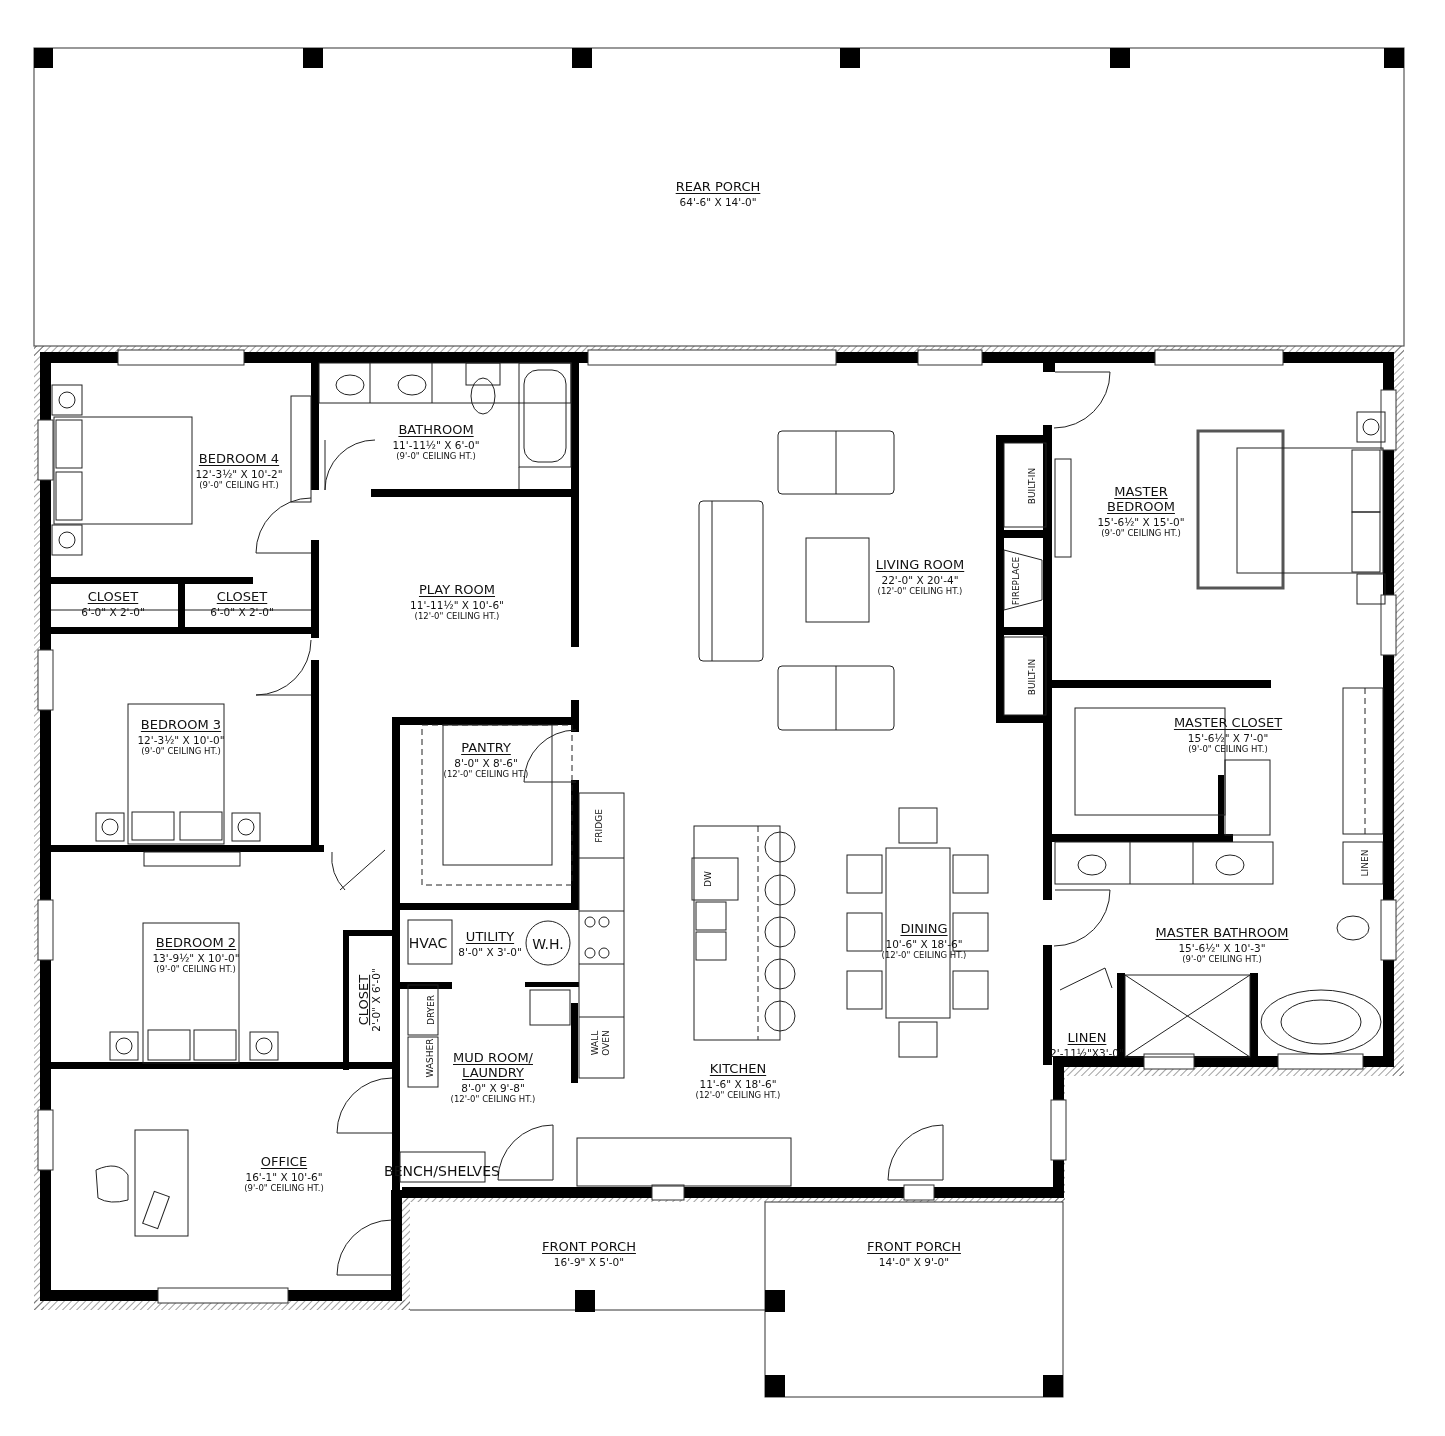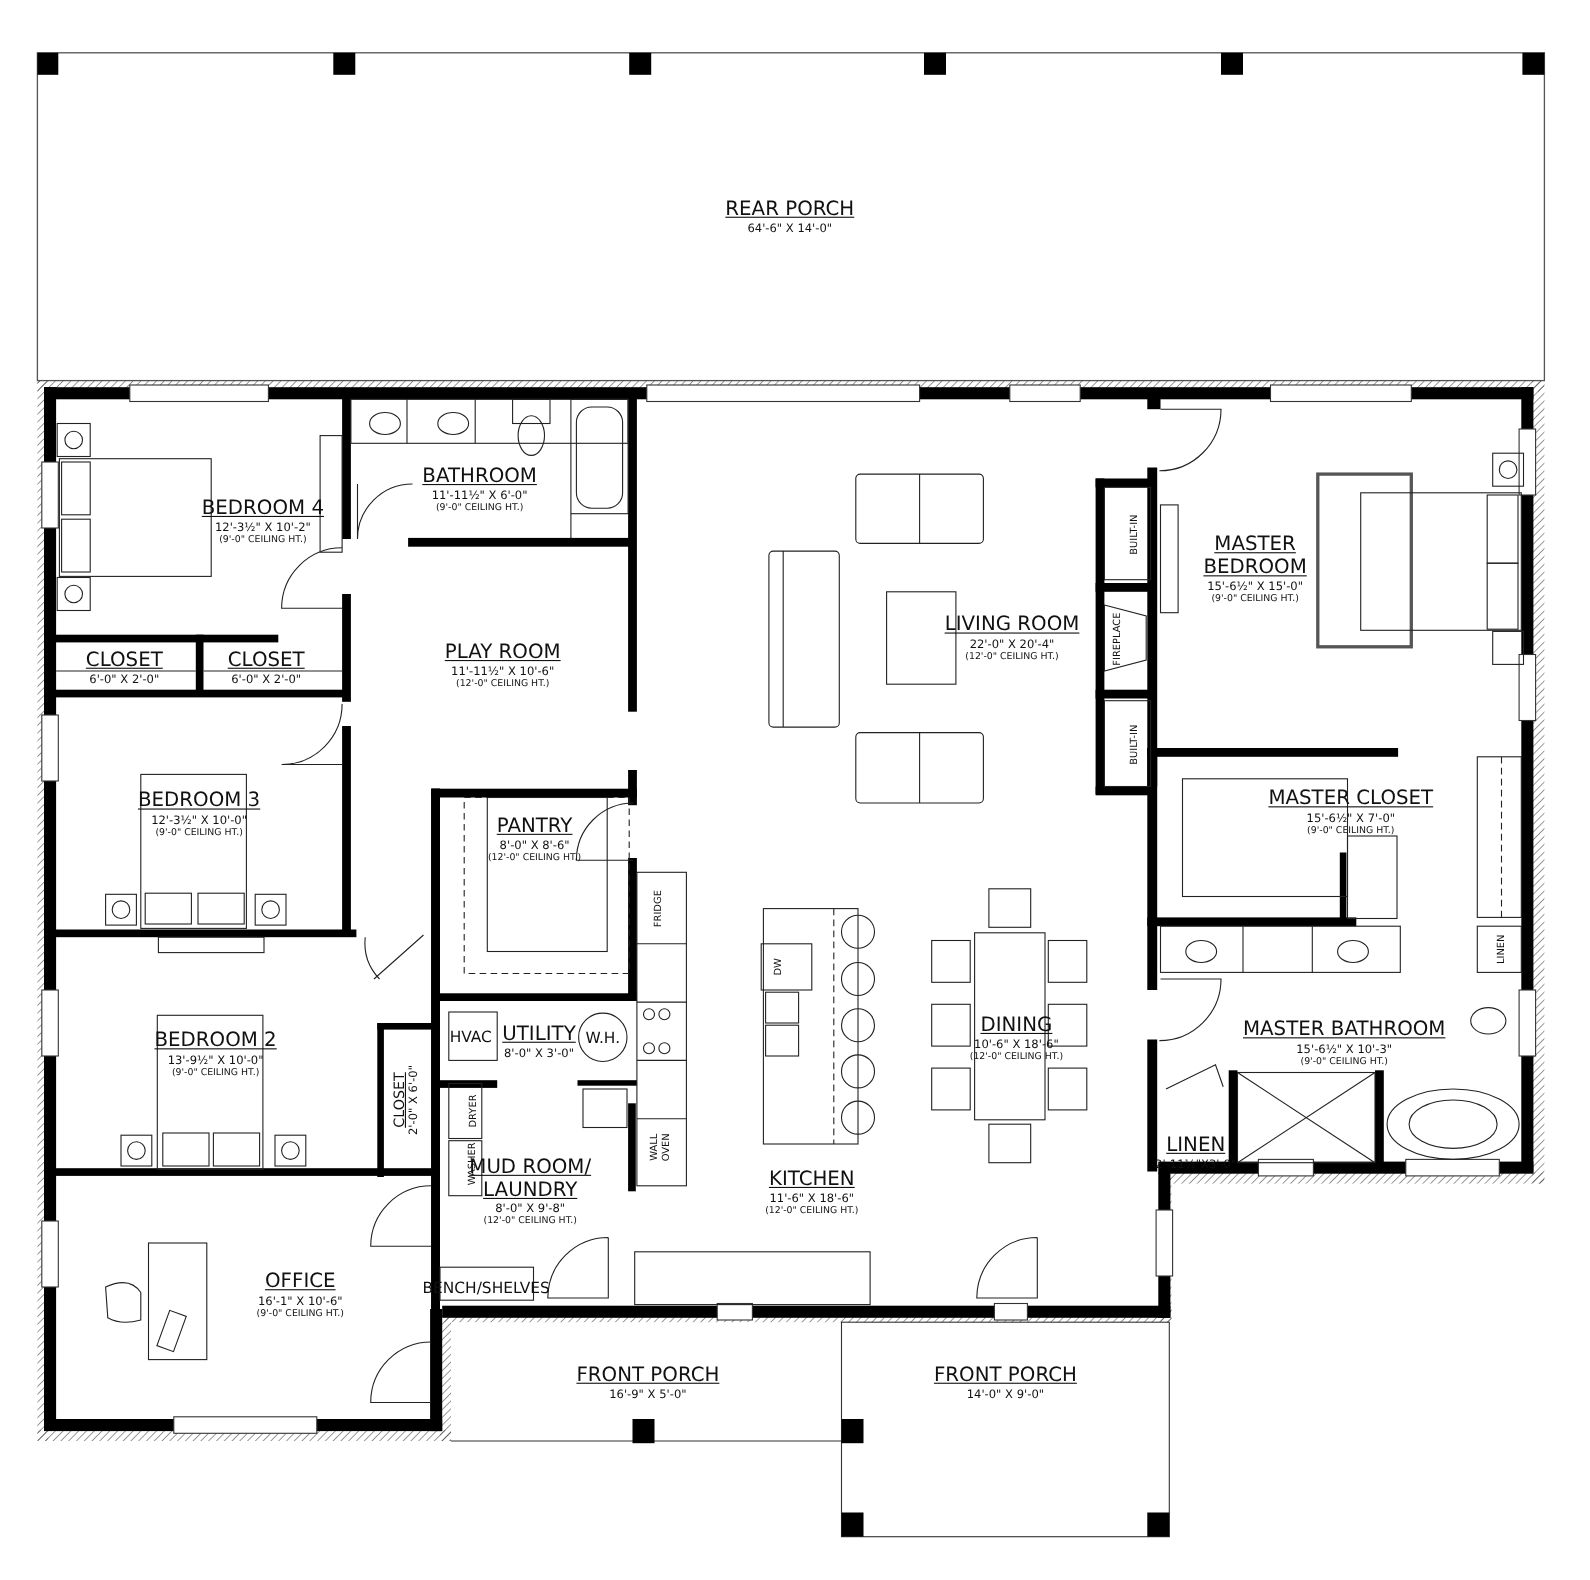--- a/index.html
+++ b/index.html
@@ -1,19 +1,19 @@
 <!DOCTYPE html>
 <html><head>
 <meta charset="utf-8">
 <style>
   html, body { margin:0; padding:0; background:#ffffff; }
   body { width:1445px; height:1436px; position:relative; overflow:hidden; font-family:"DejaVu Sans", sans-serif; }
   #plan { position:absolute; left:0; top:0; }
   .lbl { position:absolute; text-align:center; color:#111; line-height:1.15; white-space:nowrap; transform:translateX(-50%); }
-  .lbl .t { font-size:18px; text-decoration:underline; text-underline-offset:2px; display:block; }
+  .lbl .t { font-size:13px; text-decoration:underline; text-underline-offset:2px; display:block; }
   .lbl .d { font-size:10.5px; display:block; margin-top:1px; }
   .lbl .c { font-size:8.5px; display:block; margin-top:1px; }
   .vlbl { position:absolute; font-size:9px; color:#111; transform:translate(-50%,-50%) rotate(-90deg); white-space:nowrap; }
   .small { position:absolute; font-size:14px; color:#111; white-space:nowrap; transform:translate(-50%,-50%); }
   .vlbl-lg { position:absolute; color:#111; transform:translate(-50%,-50%) rotate(-90deg); white-space:nowrap; text-align:center; line-height:1.1; }
   .vlbl-lg .t { font-size:13px; text-decoration:underline; display:block; }
   .vlbl-lg .d { font-size:10.5px; display:block; }
 </style>
 </head>
 <body>
@@ -314,27 +314,27 @@
   <span class="c">(9'-0" CEILING HT.)</span>
 </div>
 <div class="vlbl-lg" style="left:370px; top:1000px;">
   <span class="t">CLOSET</span>
   <span class="d">2'-0" X 6'-0"</span>
 </div>
 <div class="lbl" style="left:490px; top:930px;">
   <span class="t">UTILITY</span>
   <span class="d">8'-0" X 3'-0"</span>
 </div>
-<div class="lbl" style="left:482px; top:1051px;">
+<div class="lbl" style="left:493px; top:1051px;">
   <span class="t">MUD ROOM/</span>
   <span class="t">LAUNDRY</span>
   <span class="d">8'-0" X 9'-8"</span>
   <span class="c">(12'-0" CEILING HT.)</span>
 </div>
-<div class="lbl" style="left:273px; top:1155px;">
+<div class="lbl" style="left:284px; top:1155px;">
   <span class="t">OFFICE</span>
   <span class="d">16'-1" X 10'-6"</span>
   <span class="c">(9'-0" CEILING HT.)</span>
 </div>
 <div class="lbl" style="left:920px; top:558px;">
   <span class="t">LIVING ROOM</span>
   <span class="d">22'-0" X 20'-4"</span>
   <span class="c">(12'-0" CEILING HT.)</span>
 </div>
 <div class="lbl" style="left:738px; top:1062px;">

